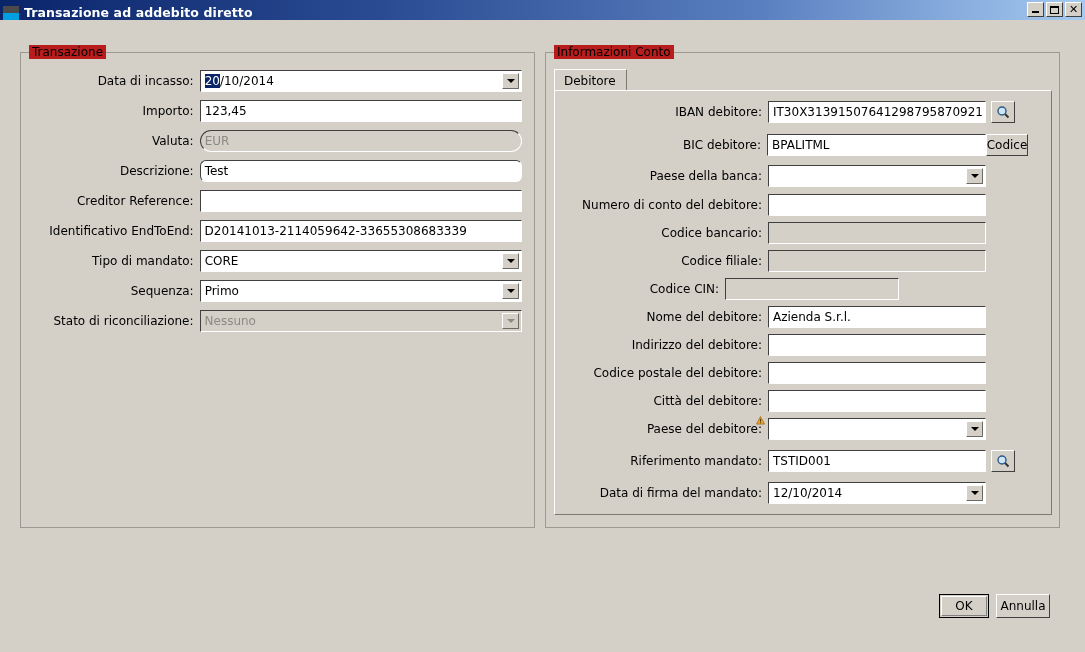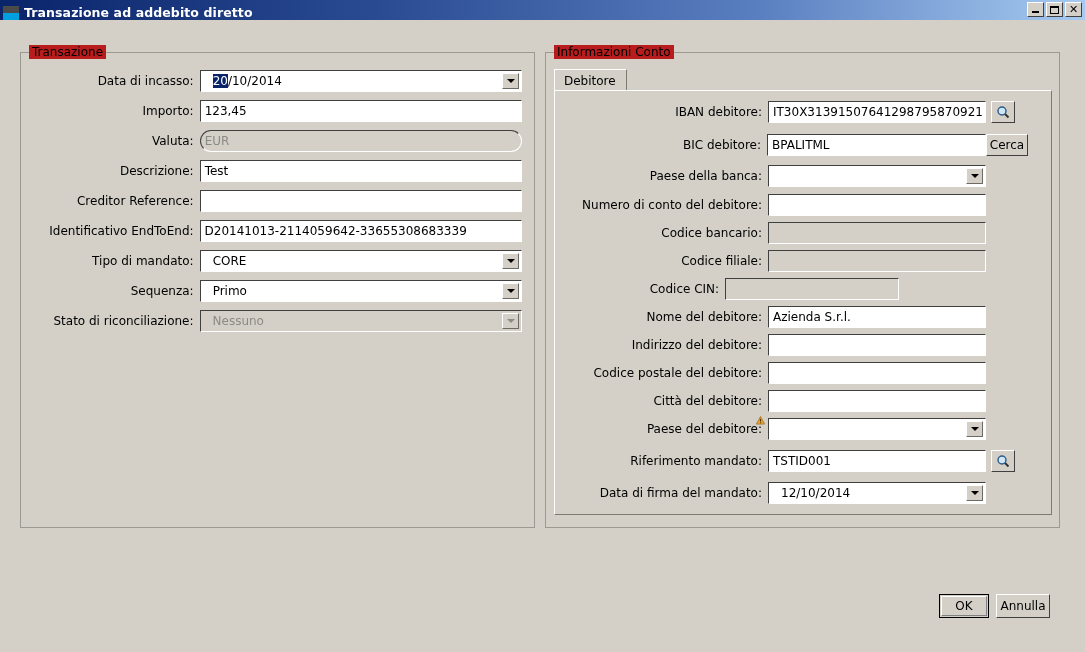--- a/index.html
+++ b/index.html
@@ -190,21 +190,21 @@
     display: flex;
     align-items: stretch;
     position: relative;
     overflow: hidden;
   }
   .combo.disabled { background: #d4d0c8; }
   .combo .combo-text {
     flex: 1;
     font-size: 12px;
     line-height: 20px;
-    padding-left: 12px;
+    padding-left: 4px;
     white-space: nowrap;
     overflow: hidden;
     color: #000;
   }
   .combo.disabled .combo-text { color: #8b8b84; }
   .combo .combo-text .sel { background: #0a246a; color: #fff; }
   .combo-arrow {
     width: 17px;
     margin: 2px 2px 2px 0;
     background: #d4d0c8;
@@ -334,21 +334,21 @@
   <div class="field" style="width:325px;">123,45</div>
 </div>
 
 <div class="row" style="left:30px; top:130px; width:492px;">
   <div class="lbl" style="width:165px;">Valuta:</div>
   <div class="field disabled" style="width:325px;border-radius:11px;">EUR</div>
 </div>
 
 <div class="row" style="left:30px; top:160px; width:492px;">
   <div class="lbl" style="width:165px;">Descrizione:</div>
-  <div class="field" style="width:325px;">Test</div>
+  <div class="field" style="width:325px;border-radius:6px;">Test</div>
 </div>
 
 <div class="row" style="left:30px; top:190px; width:492px;">
   <div class="lbl" style="width:165px;">Creditor Reference:</div>
   <div class="field" style="width:325px;"></div>
 </div>
 
 <div class="row" style="left:12px; top:220px; width:510px;">
   <div class="lbl" style="width:183px;">Identificativo EndToEnd:</div>
   <div class="field" style="width:325px;">D20141013-2114059642-33655308683339</div>
@@ -392,21 +392,21 @@
   <svg width="14" height="14" viewBox="0 0 14 14">
     <circle cx="6" cy="6" r="4" fill="#cfe6f5" stroke="#2a5a8a" stroke-width="1.4"></circle>
     <line x1="9" y1="9" x2="12.5" y2="12.5" stroke="#333" stroke-width="2"></line>
   </svg>
 </div>
 
 <div class="row" style="left:556px; top:134px; width:430px;">
   <div class="lbl" style="width:206px;">BIC debitore:</div>
   <div class="field" style="width:220px;">BPALITML</div>
 </div>
-<div class="btn" id="btn-cerca-bic" style="left:986px; top:134px;">Cerca</div>
+<div class="btn" id="btn-cerca-bic" style="left:986px; top:134px;">Codice</div>
 
 <div class="row" style="left:556px; top:165px; width:430px;">
   <div class="lbl" style="width:206px;">Paese della banca:</div>
   <div class="combo" style="width:218px;">
     <div class="combo-text"></div>
     <div class="combo-arrow">
         <i></i>
       </div>
   </div>
 </div>

